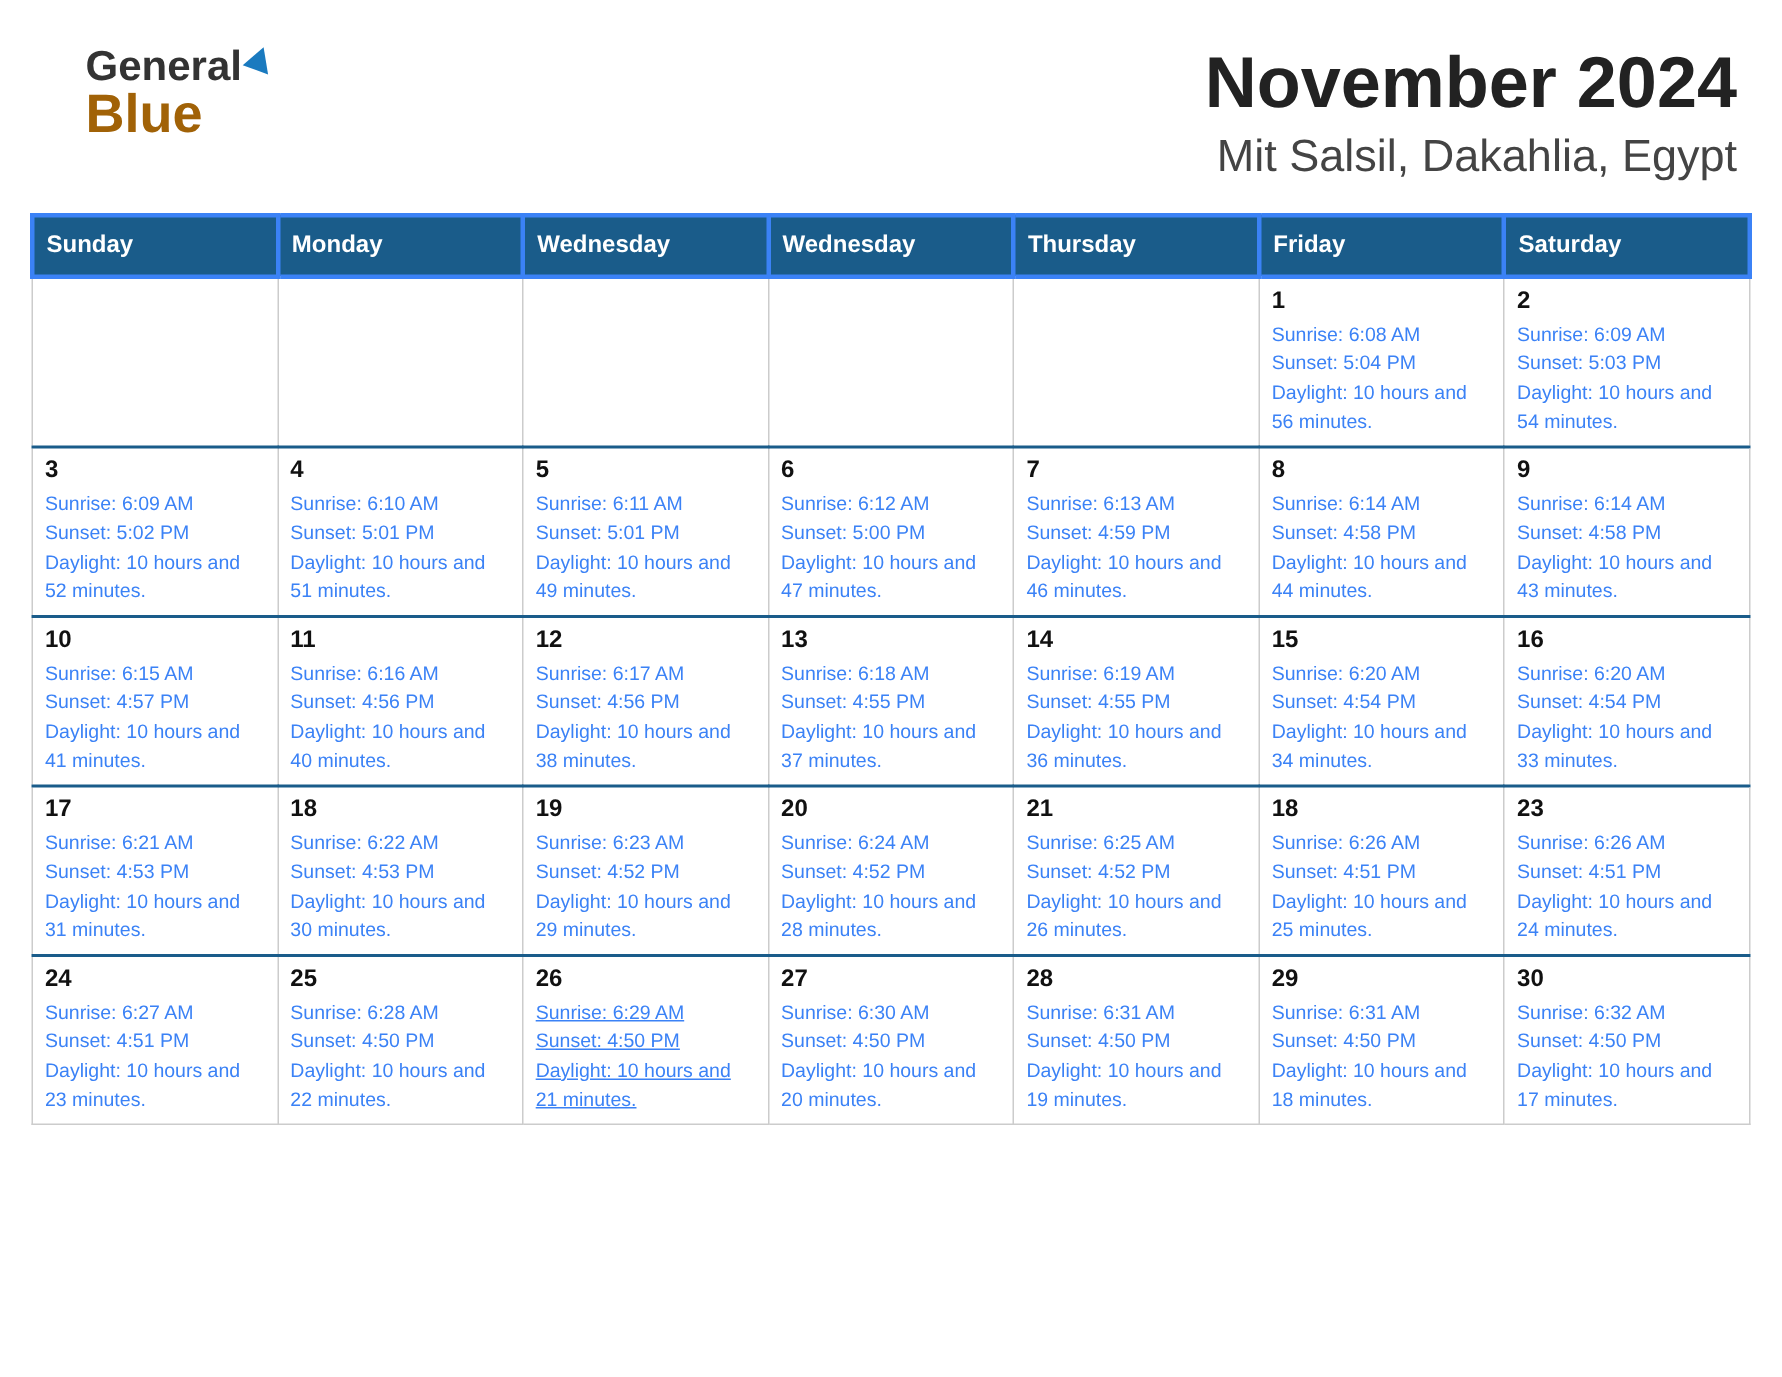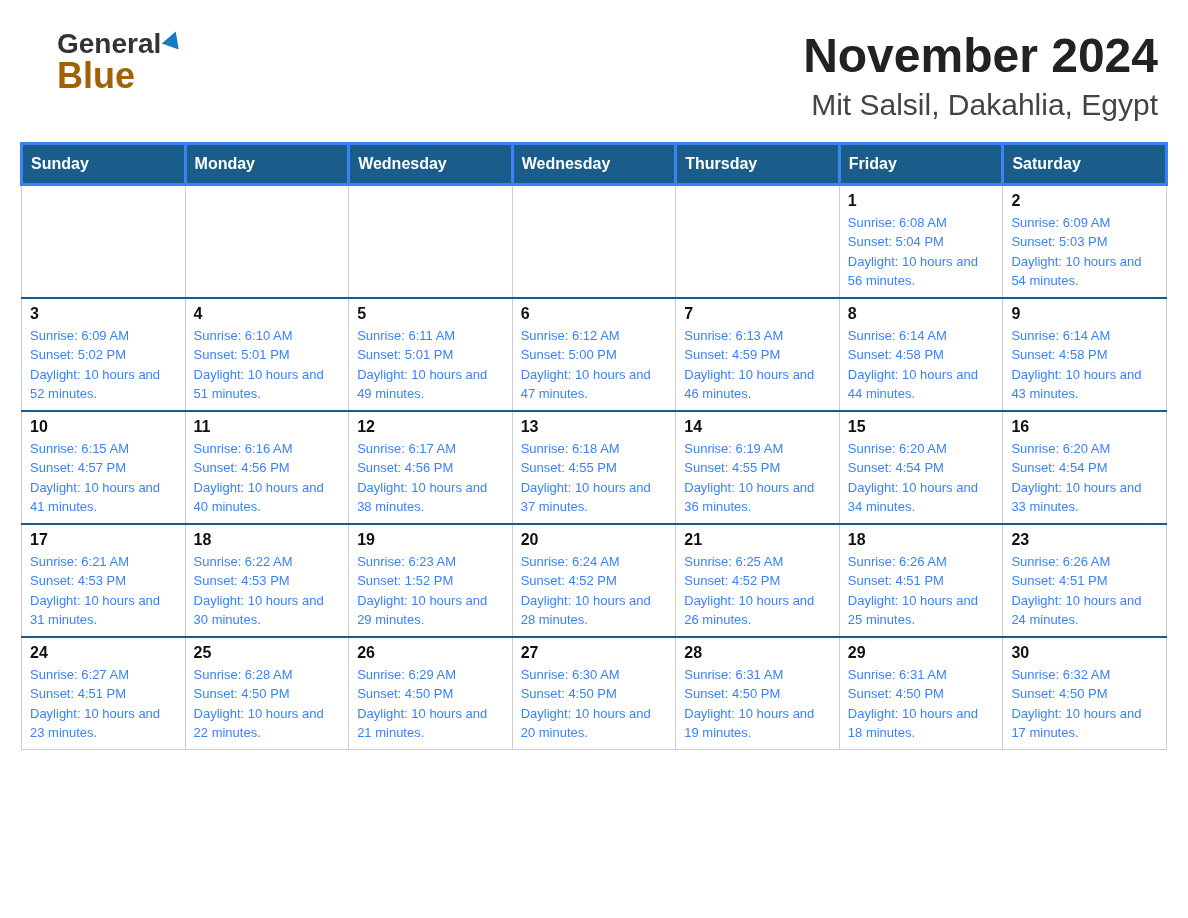--- a/index.html
+++ b/index.html
@@ -239,21 +239,21 @@
         </td>
         <td>
           <span class="day-number">18</span>
           <div class="day-info" style="white-space: pre-line;">Sunrise: 6:22 AM
 Sunset: 4:53 PM
 Daylight: 10 hours and 30 minutes.</div>
         </td>
         <td>
           <span class="day-number">19</span>
           <div class="day-info" style="white-space: pre-line;">Sunrise: 6:23 AM
-Sunset: 1:52 PM
+Sunset: 4:52 PM
 Daylight: 10 hours and 29 minutes.</div>
         </td>
         <td>
           <span class="day-number">20</span>
           <div class="day-info" style="white-space: pre-line;">Sunrise: 6:24 AM
 Sunset: 4:52 PM
 Daylight: 10 hours and 28 minutes.</div>
         </td>
         <td>
           <span class="day-number">21</span>
@@ -282,21 +282,21 @@
 Daylight: 10 hours and 23 minutes.</div>
         </td>
         <td>
           <span class="day-number">25</span>
           <div class="day-info" style="white-space: pre-line;">Sunrise: 6:28 AM
 Sunset: 4:50 PM
 Daylight: 10 hours and 22 minutes.</div>
         </td>
         <td>
           <span class="day-number">26</span>
-          <div class="day-info" style="white-space: pre-line;">Sunrise: 6:29 AM
+          <div class="day-info" style="white-space: pre-line; text-decoration: underline;">Sunrise: 6:29 AM
 Sunset: 4:50 PM
 Daylight: 10 hours and 21 minutes.</div>
         </td>
         <td>
           <span class="day-number">27</span>
           <div class="day-info" style="white-space: pre-line;">Sunrise: 6:30 AM
 Sunset: 4:50 PM
 Daylight: 10 hours and 20 minutes.</div>
         </td>
         <td>

